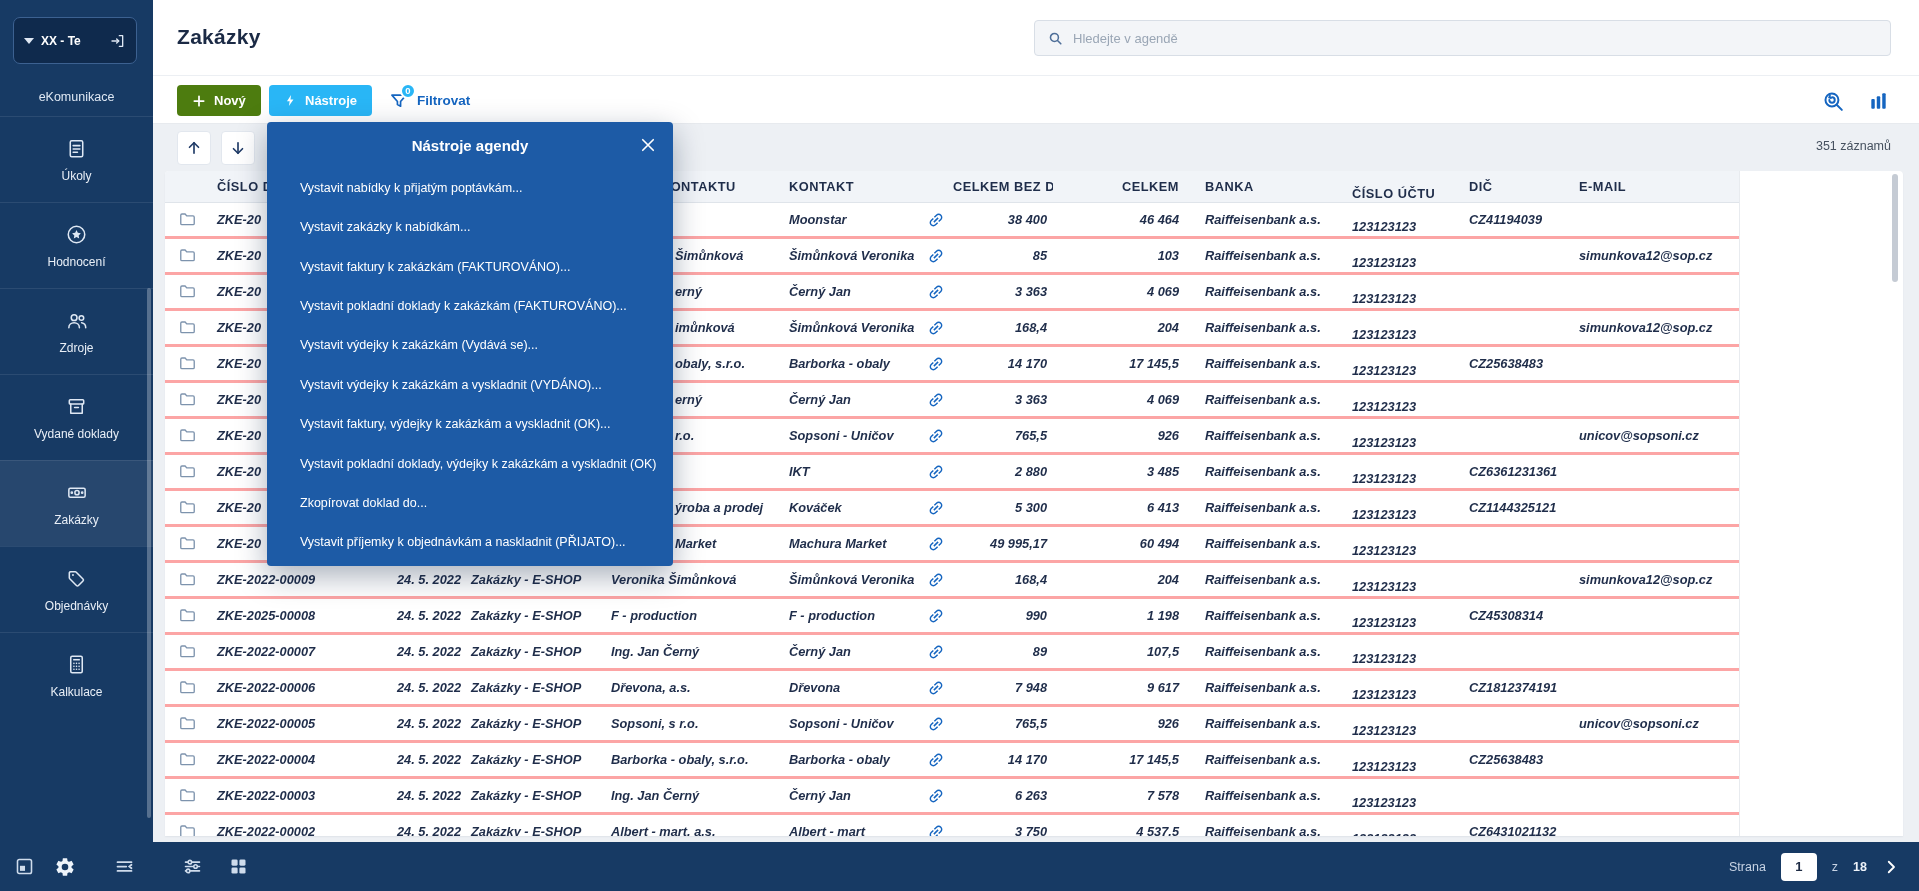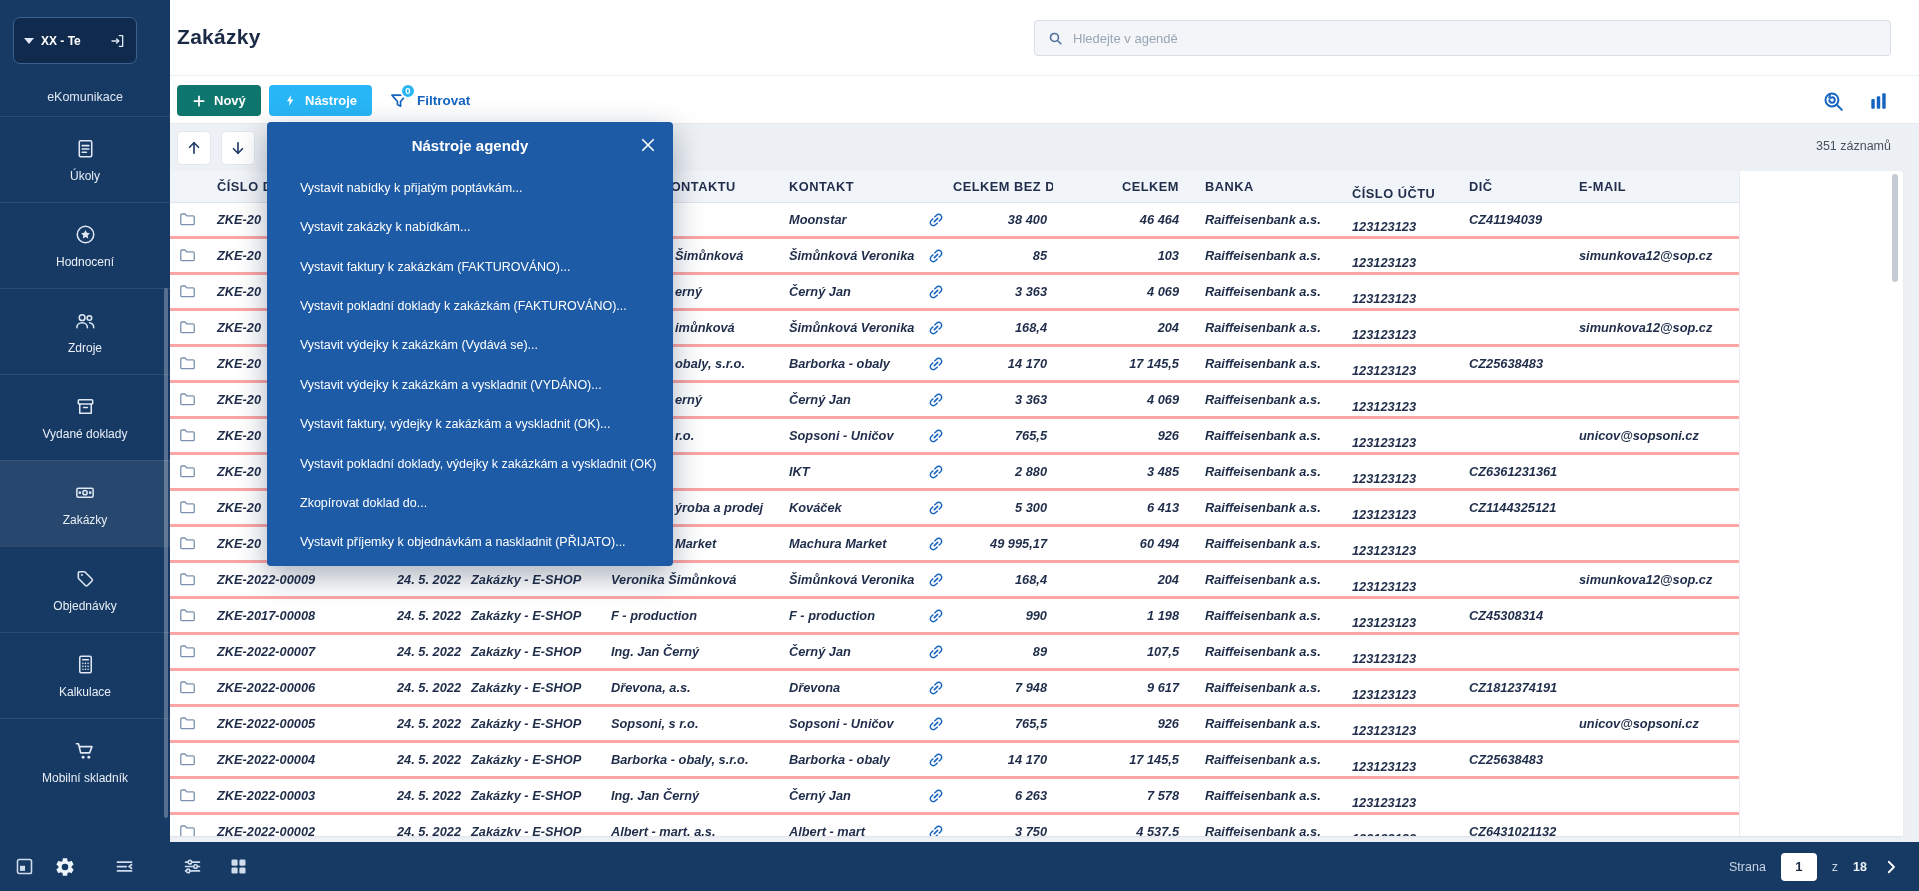--- a/index.html
+++ b/index.html
@@ -1,21 +1,21 @@
 <!DOCTYPE html>
 <html><head>
 <meta charset="utf-8">
 <style>
   * { box-sizing: border-box; margin: 0; padding: 0; }
   html,body { width:1919px; height:891px; overflow:hidden; }
   body { font-family:"Liberation Sans", sans-serif; background:#edf0f4; position:relative; color:#1f2d4a; }
   svg { display:block; }
 
   
-  .sidebar { position:absolute; left:0; top:0; width:170px; height:842px; background:#173a64; overflow:hidden; z-index:10; }
+  .sidebar { position:absolute; left:0; top:0; width:153px; height:842px; background:#173a64; overflow:hidden; z-index:10; }
   .company-box { position:absolute; left:13px; top:17px; width:124px; height:47px; background:#0f2a4d; border:1px solid #3c6191; border-radius:7px; display:flex; align-items:center; padding:0 10px; gap:7px; cursor:pointer; }
   .caret-down { width:0; height:0; border-left:5px solid transparent; border-right:5px solid transparent; border-top:6px solid #dfe8f4; }
   .company-label { flex:1; font-size:12px; font-weight:700; color:#ffffff; white-space:nowrap; }
   .logout-ic { color:#dfe8f4; }
   .ekom { position:absolute; top:90px; left:0; right:0; text-align:center; font-size:12.5px; color:#dfe8f4; cursor:pointer; }
   .side-items { position:absolute; top:116px; left:0; right:0; }
   .side-item { height:86px; display:flex; flex-direction:column; align-items:center; justify-content:center; gap:9px; border-top:1px solid rgba(255,255,255,.09); cursor:pointer; color:#dfe8f4; }
   .side-item.active { background:rgba(255,255,255,.07); }
   .side-label { font-size:12px; color:#e9eff7; white-space:nowrap; }
   .side-scroll { position:absolute; right:2px; top:288px; width:4px; height:530px; background:rgba(255,255,255,.28); border-radius:2px; }
@@ -24,21 +24,21 @@
   .main { position:absolute; left:153px; top:0; width:1766px; height:842px; }
   .header { position:absolute; top:0; left:0; right:0; height:76px; background:#fff; border-bottom:1px solid #eceff3; }
   .page-title { position:absolute; left:24px; top:25px; font-size:21px; font-weight:700; color:#1b2a45; letter-spacing:.3px; }
   .search-box { position:absolute; right:28px; top:20px; width:857px; height:36px; background:#f3f5f8; border:1px solid #d8dee6; border-radius:4px; display:flex; align-items:center; padding:0 12px; gap:9px; }
   .search-box input { border:0; background:transparent; outline:none; flex:1; font-family:"Liberation Sans",sans-serif; font-size:13px; color:#33415a; }
   .search-box input::placeholder { color:#9aa6b5; }
   .search-ic { color:#4f6f99; }
 
   .toolbar { position:absolute; top:76px; left:0; right:0; height:48px; background:#fff; border-bottom:1px solid #e7eaee; }
   .btn { display:flex; align-items:center; gap:8px; height:31px; border:0; border-radius:4px; color:#fff; font-family:"Liberation Sans",sans-serif; font-size:13px; font-weight:700; padding:0 15px; cursor:pointer; }
-  .btn-new { position:absolute; left:24px; top:9px; background:#0f766e; }
+  .btn-new { position:absolute; left:24px; top:9px; background:#4d7c0f; }
   .btn-tools { position:absolute; left:116px; top:9px; background:#29b6f6; }
   .filter-btn { position:absolute; left:236px; top:9px; height:31px; display:flex; align-items:center; gap:8px; background:transparent; border:0; color:#1565c0; font-family:"Liberation Sans",sans-serif; font-size:13.5px; font-weight:700; cursor:pointer; }
   .funnel-wrap { position:relative; width:20px; height:20px; color:#1565c0; }
   .filter-badge { position:absolute; top:-8px; right:-7px; min-width:16px; height:16px; border-radius:8px; background:#29b6f6; border:2px solid #fff; color:#fff; font-size:9.5px; font-weight:700; display:flex; align-items:center; justify-content:center; padding:0 3px; }
   .tb-right-ic { position:absolute; top:12px; width:26px; height:26px; color:#1565c0; cursor:pointer; background:transparent; border:0; }
   .tb-refresh { right:72px; }
   .tb-columns { right:26px; }
 
   .sort-btn { position:absolute; width:34px; height:34px; top:131px; background:#fff; border:1px solid #e2e7ee; border-radius:4px; display:flex; align-items:center; justify-content:center; color:#1f3a66; cursor:pointer; }
   .sort-up { left:24px; } .sort-down { left:68px; }
@@ -183,30 +183,20 @@
               <circle cx="14.7" cy="13.9" r=".85"></circle>
               <circle cx="9.3" cy="17" r=".85"></circle>
               <circle cx="12" cy="17" r=".85"></circle>
               <circle cx="14.7" cy="17" r=".85"></circle>
             </g>
           </svg>
         </span>
     <span class="side-label">Kalkulace</span>
   </div>
 
-  <div class="side-item">
-    <span class="side-icon">
-          <svg width="24" height="23" viewBox="0 0 24 24" fill="none" stroke="currentColor" stroke-width="1.7" stroke-linecap="round" stroke-linejoin="round">
-            <path d="M3 5h2.2l2.3 9.5h9.3L19.3 8H6.4"></path>
-            <circle cx="10" cy="19" r="1.5" fill="currentColor" stroke="none"></circle>
-            <circle cx="16" cy="19" r="1.5" fill="currentColor" stroke="none"></circle>
-          </svg>
-        </span>
-    <span class="side-label">Mobilní skladník</span>
-  </div>
 </nav>
   <div class="side-scroll"></div>
 </aside>
 
 <main class="main">
   <div class="header">
     <div class="page-title">Zakázky</div>
     <div class="search-box">
       <span class="search-ic">
         <svg width="17" height="17" viewBox="0 0 24 24" fill="none" stroke="currentColor" stroke-width="2.2" stroke-linecap="round">
@@ -606,21 +596,21 @@
   </div>
 
   <div class="trow">
     <div class="c c-folder">
               <span>
                 <svg width="19" height="19" viewBox="0 0 24 24" fill="none" stroke="currentColor" stroke-width="1.7" stroke-linejoin="round">
                   <path d="M3.5 6.5A1.5 1.5 0 015 5h4l2 2.5h8A1.5 1.5 0 0120.5 9v8a1.5 1.5 0 01-1.5 1.5H5A1.5 1.5 0 013.5 17z"></path>
                 </svg>
               </span>
             </div>
-    <div class="c c-number">ZKE-2017-00008</div>
+    <div class="c c-number">ZKE-2025-00008</div>
     <div class="c c-date">24. 5. 2022</div>
     <div class="c c-type">Zakázky - E-SHOP</div>
     <div class="c c-name">F - production</div>
     <div class="c c-contact">F - production</div>
     <div class="c c-link">
               <span>
                 <svg width="18" height="18" viewBox="0 0 24 24" fill="currentColor" style="transform:rotate(-45deg)">
                   <path d="M3.9 12c0-1.71 1.39-3.1 3.1-3.1h4V7H7c-2.76 0-5 2.24-5 5s2.24 5 5 5h4v-1.9H7c-1.71 0-3.1-1.39-3.1-3.1zM8 13h8v-2H8v2zm9-6h-4v1.9h4c1.71 0 3.1 1.39 3.1 3.1s-1.39 3.1-3.1 3.1h-4V17h4c2.76 0 5-2.24 5-5s-2.24-5-5-5z"></path>
                 </svg>
               </span>

